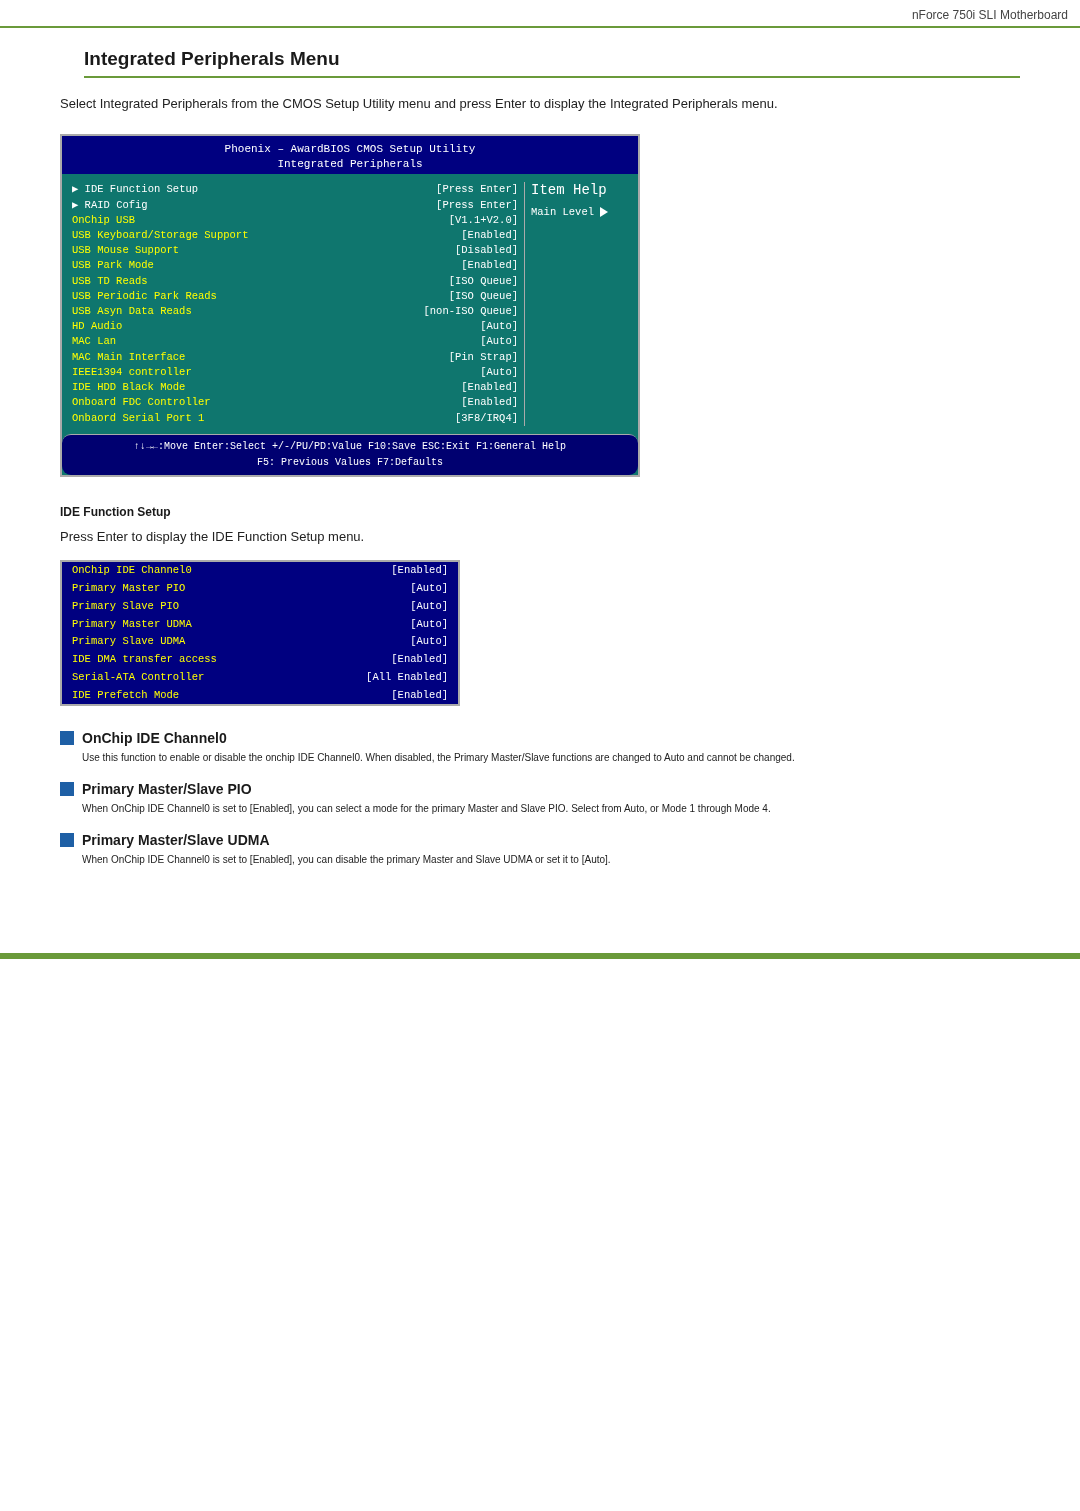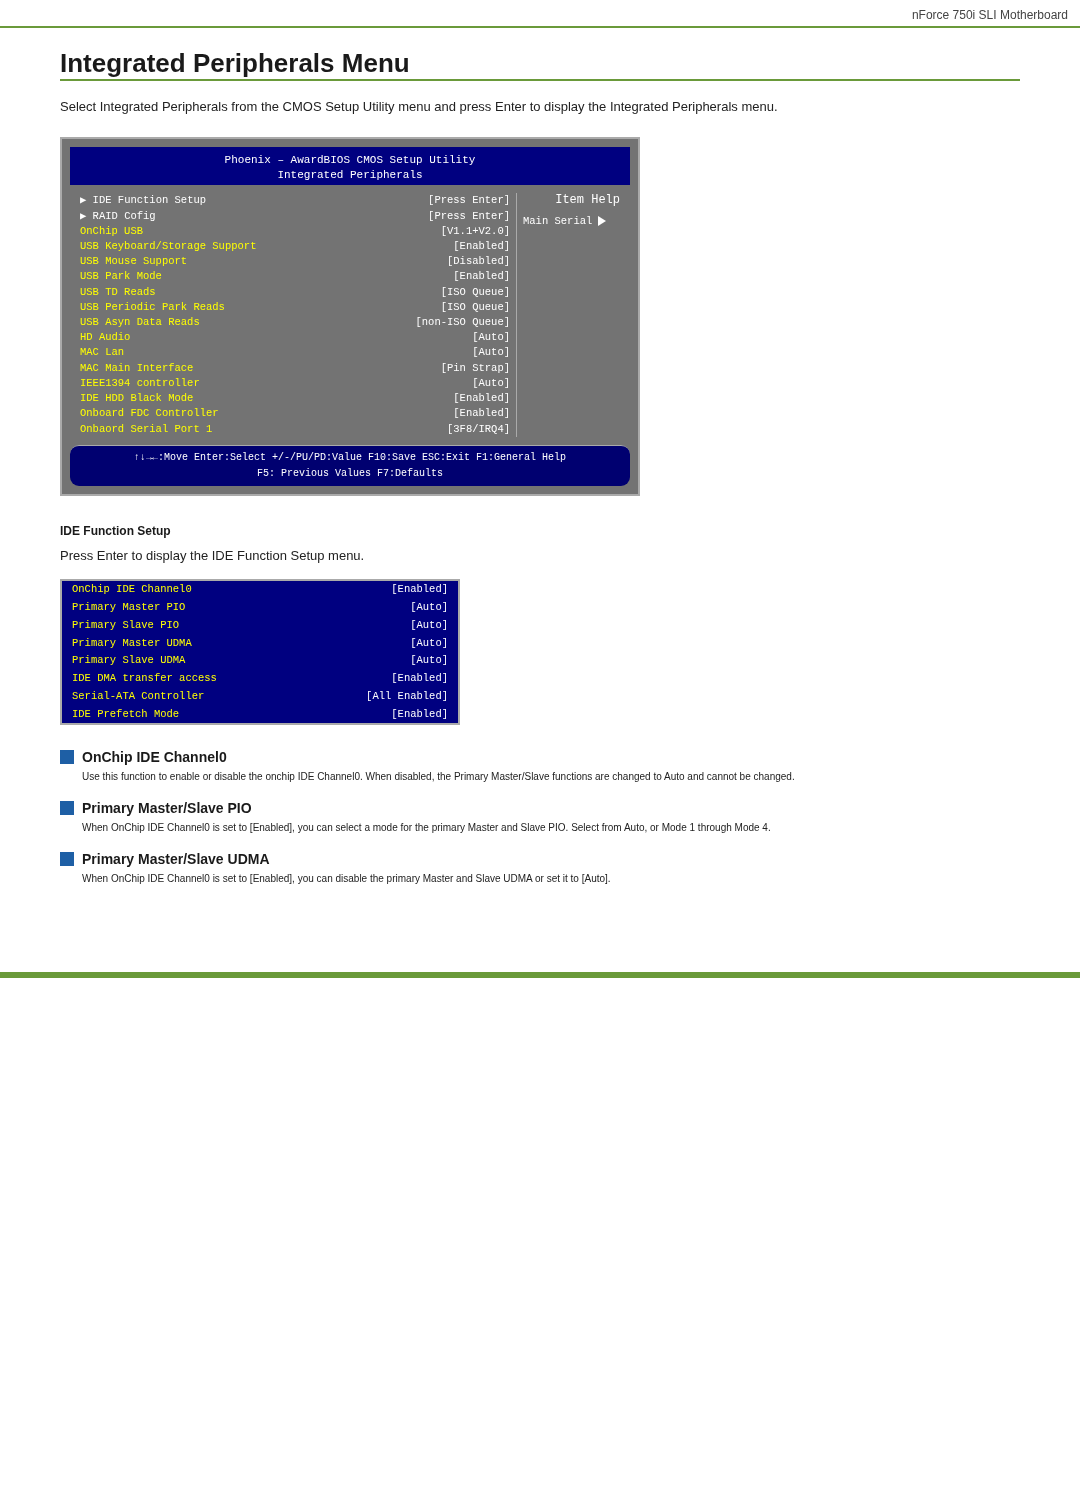--- a/index.html
+++ b/index.html
@@ -19,41 +19,43 @@
       font-size: 12px;
       color: #444;
       border-bottom: 2px solid #6a9a3a;
     }
 
     .content-area {
       padding: 20px 60px 40px;
     }
 
     .page-title {
-      font-size: 26px;
+      font-size: 19px;
       font-weight: bold;
       color: #1a1a1a;
       margin-bottom: 16px;
+      padding-bottom: 6px;
       border-bottom: 2px solid #6a9a3a;
+      margin-left: 24px;
     }
 
     .intro-text {
       font-size: 13px;
       color: #222;
       margin-bottom: 20px;
       line-height: 1.5;
     }
 
     
     .bios-box {
-      background: #737373;
+      background: #0f766e;
       color: #fff;
       font-family: 'Courier New', monospace;
       font-size: 11px;
-      padding: 8px;
+      padding: 0;
       margin-bottom: 28px;
       border: 2px solid #aaa;
       width: 580px;
     }
 
     .bios-title-bar {
       background: #000080;
       text-align: center;
       padding: 6px 4px 2px;
       color: #fff;
@@ -93,23 +95,23 @@
       color: #fff;
     }
 
     .bios-item-value {
       color: #fff;
       font-size: 10.5px;
     }
 
     .bios-help-title {
       color: #fff;
-      font-size: 12px;
+      font-size: 14px;
       margin-bottom: 8px;
-      text-align: right;
+      text-align: left;
     }
 
     .bios-main-level {
       display: flex;
       align-items: center;
       color: #fff;
       font-size: 10.5px;
       margin-top: 4px;
     }
 
@@ -300,21 +302,21 @@
             <span class="bios-item-value">[Enabled]</span>
           </div>
           <div class="bios-item-row">
             <span class="bios-item-name">Onbaord Serial Port 1</span>
             <span class="bios-item-value">[3F8/IRQ4]</span>
           </div>
         </div>
       <div class="bios-right">
         <div class="bios-help-title">Item Help</div>
         <div class="bios-main-level">
-          <span>Main Serial</span>
+          <span>Main Level</span>
           <span class="arrow-right"></span>
         </div>
       </div>
     </div>
     <div class="bios-bottom-bar">
       <div>↑↓→←:Move   Enter:Select   +/-/PU/PD:Value   F10:Save   ESC:Exit   F1:General Help</div>
       <div>F5: Previous Values       F7:Defaults</div>
     </div>
   </div>
 

